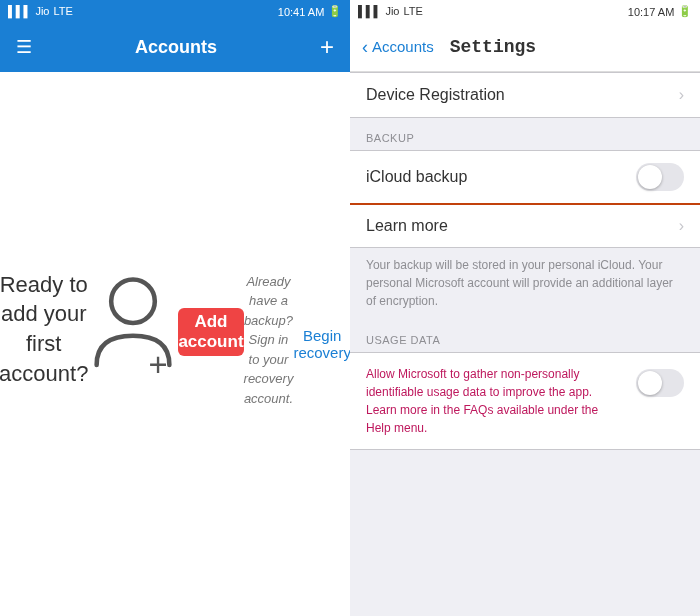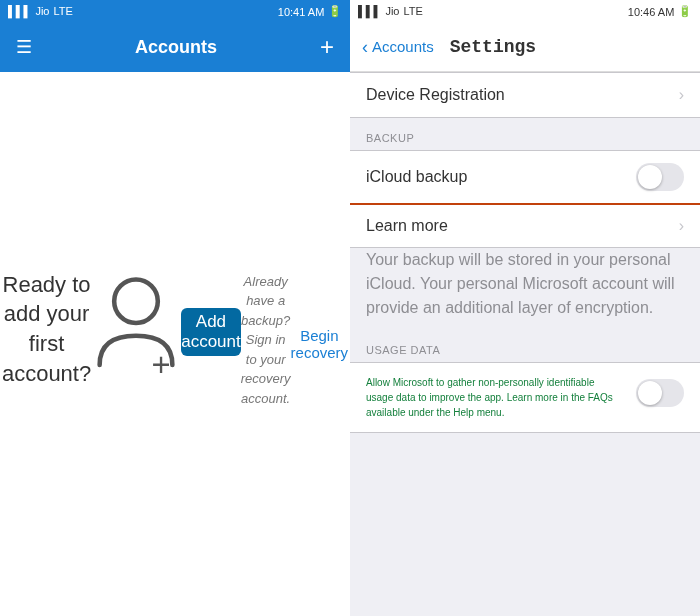--- a/index.html
+++ b/index.html
@@ -69,26 +69,26 @@
       position: relative;
       margin-bottom: 36px;
     }
     .user-icon-svg {
       width: 90px;
       height: 100px;
     }
     .add-account-btn {
       width: 290px;
       height: 48px;
-      background: #0369a1;
+      background: #ef4444;
       border: none;
       border-radius: 6px;
       color: #fff;
       font-size: 17px;
-      font-weight: 400;
+      font-weight: 700;
       cursor: pointer;
       margin-bottom: 24px;
     }
     .recovery-text {
       font-size: 13px;
       color: #777;
       text-align: center;
       line-height: 1.5;
       margin-bottom: 8px;
       font-style: italic;
@@ -198,41 +198,41 @@
       position: absolute;
       width: 24px;
       height: 24px;
       background: #fff;
       border-radius: 50%;
       top: 2px;
       left: 2px;
       box-shadow: 0 1px 3px rgba(0,0,0,0.3);
     }
     .info-text {
-      font-size: 16px;
+      font-size: 12px;
       color: #8e8e93;
-      padding: 0 16px 10px;
+      padding: 8px 16px 10px;
       line-height: 1.5;
       background: #efeff4;
     }
     .usage-section {
       background: #fff;
       border-top: 1px solid #c8c7cc;
       border-bottom: 1px solid #c8c7cc;
       margin-top: 0;
     }
     .usage-item {
       display: flex;
       align-items: flex-start;
       justify-content: space-between;
       padding: 12px 16px;
     }
     .usage-text {
-      font-size: 10px;
-      color: #15803d;
+      font-size: 12px;
+      color: #be185d;
       flex: 1;
       line-height: 1.5;
       margin-right: 12px;
     }
   </style>
 </head>
 <body>
 
 <div class="left-panel">
   <div class="left-status-bar">
@@ -275,21 +275,21 @@
 </div>
 
 <div class="right-panel">
   <div class="right-status-bar">
     <div class="status-left">
       <span>▌▌▌</span>
       <span>Jio</span>
       <span>LTE</span>
     </div>
     <div class="status-right">
-      <span>10:46 AM</span>
+      <span>10:17 AM</span>
       <span>🔋</span>
     </div>
   </div>
 
   <div class="right-navbar">
     <div class="back-btn">
       <span class="chevron-left">‹</span>
       <span>Accounts</span>
     </div>
     <span class="right-navbar-title">Settings</span>

